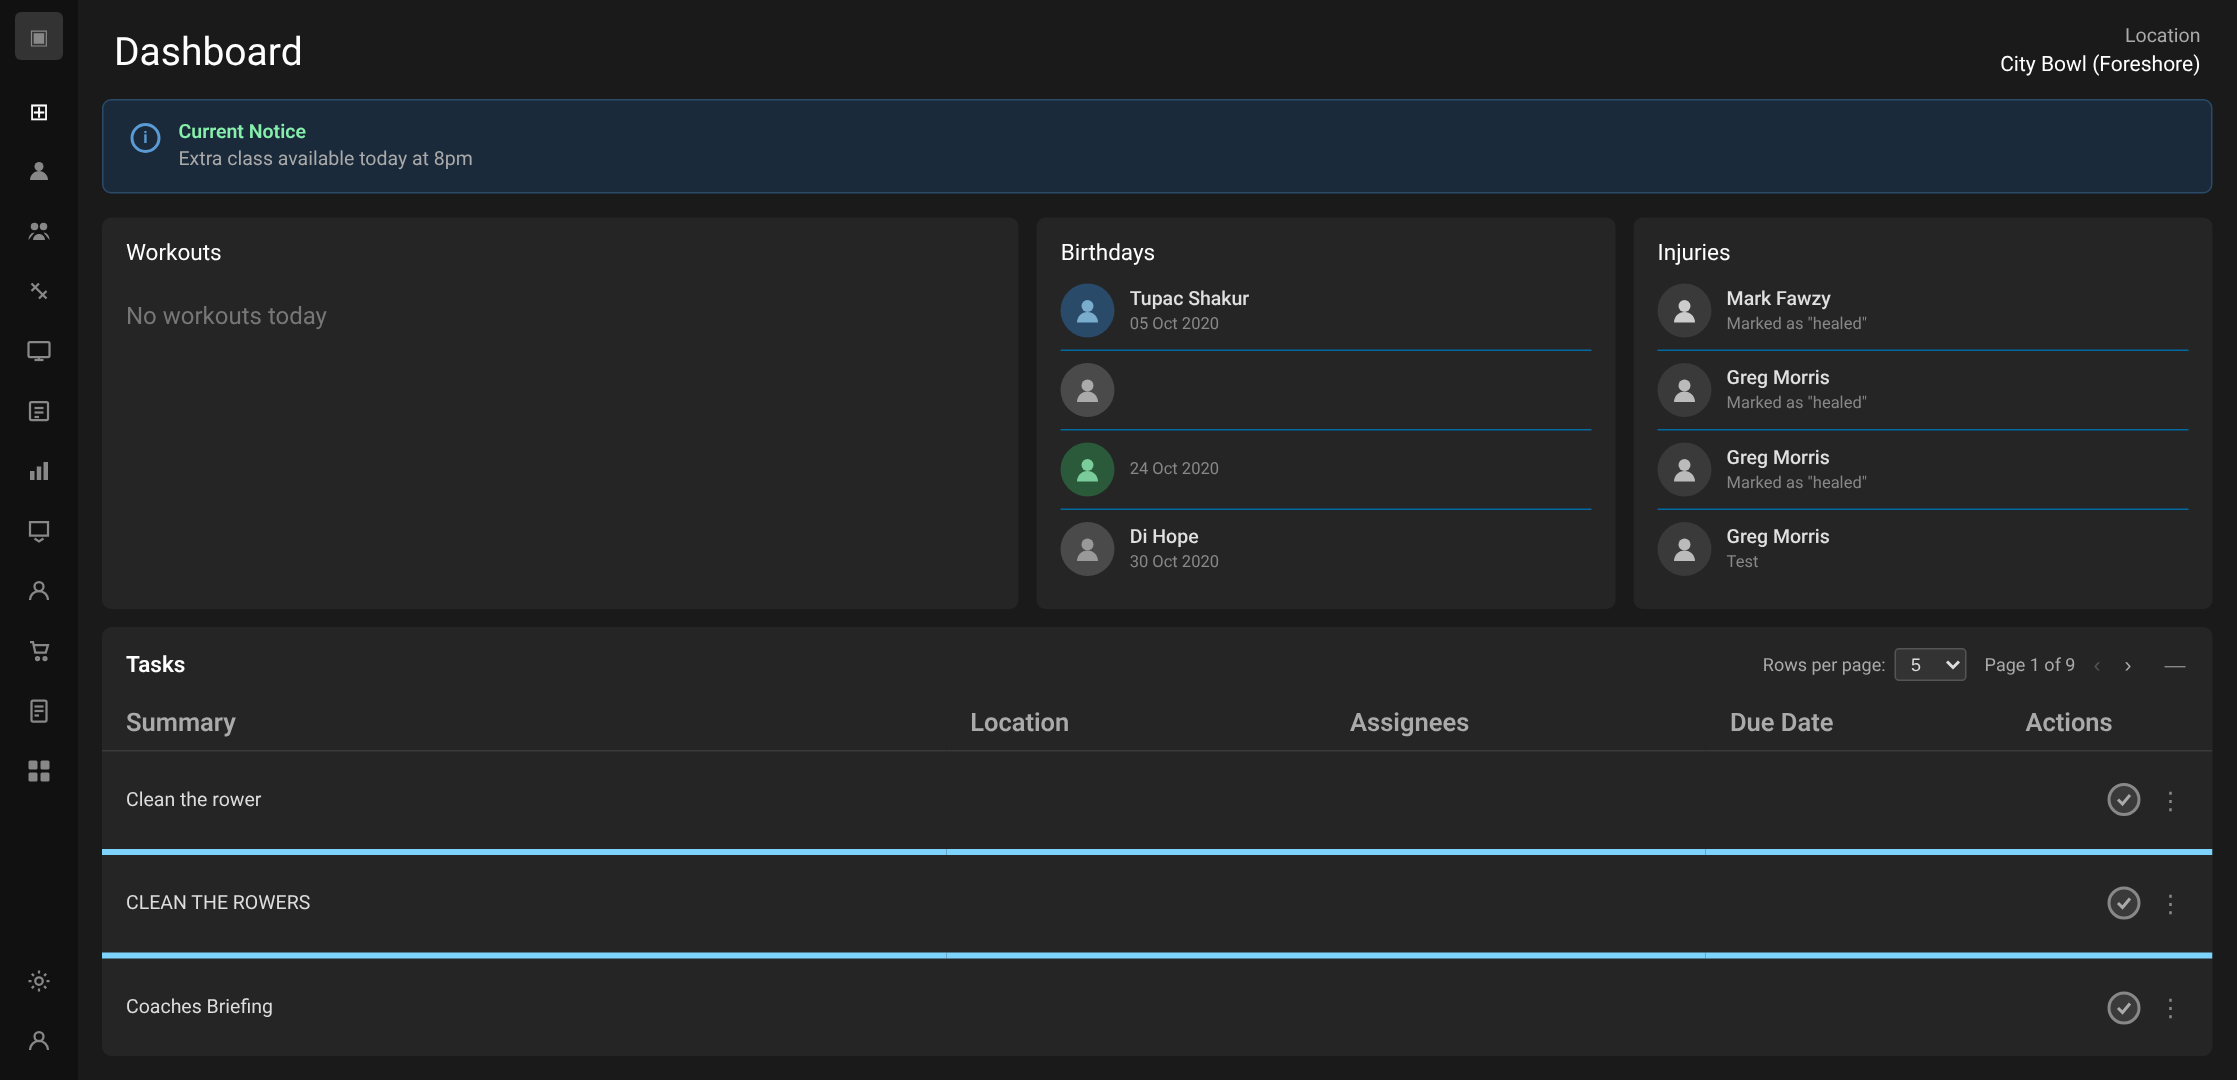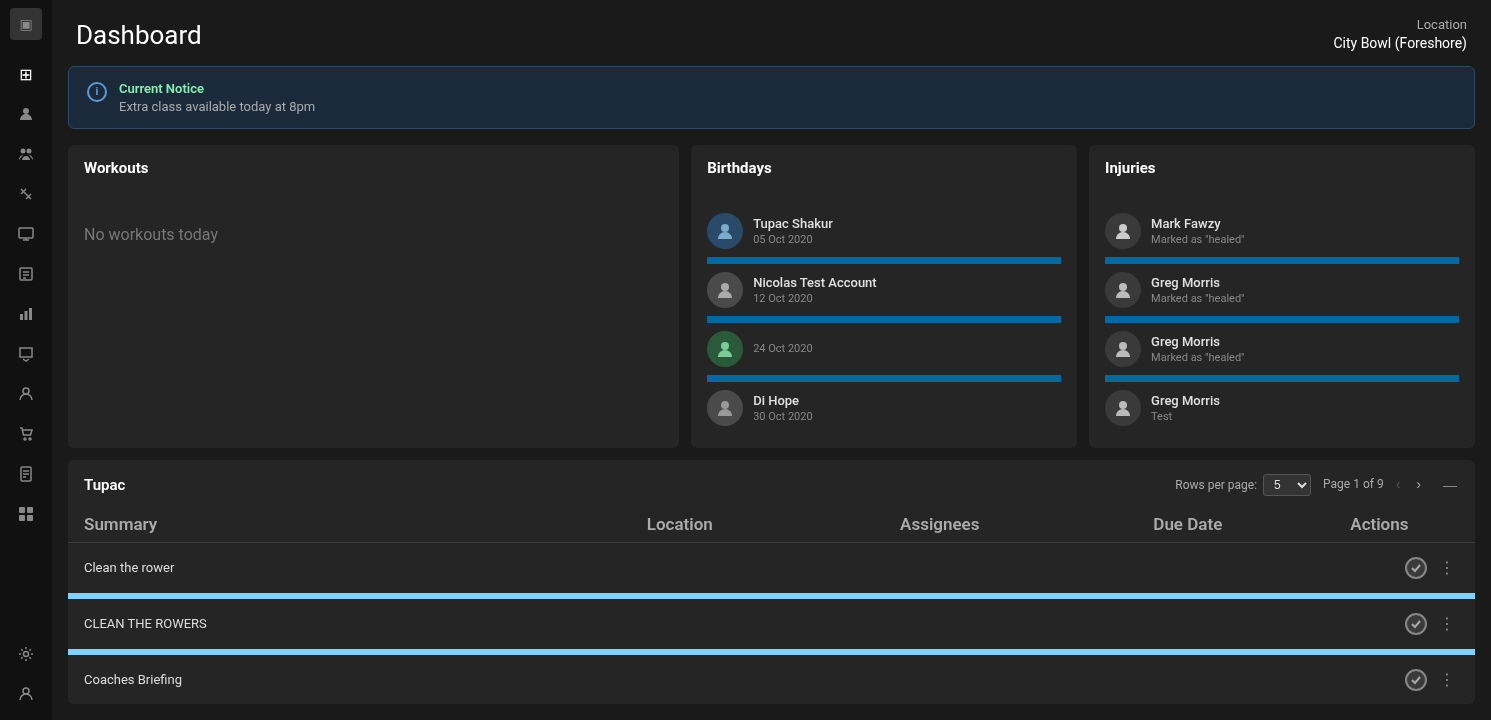--- a/index.html
+++ b/index.html
@@ -130,38 +130,38 @@
       border-radius: 6px;
       padding: 14px 16px;
       overflow: hidden;
     }
     .card-workouts { flex: 1.8; }
     .card-birthdays { flex: 1.1; }
     .card-injuries { flex: 1.1; }
 
     .card-title {
       font-size: 15px;
-      font-weight: 700;
+      font-weight: 400;
       color: #ffffff;
-      margin-bottom: 28px;
+      margin-bottom: 4px;
     }
 
     .no-workouts {
       color: #777;
       font-size: 16px;
       padding: 20px 0;
     }
 
     
     .person-item {
       display: flex;
       align-items: center;
       gap: 10px;
       padding: 8px 0;
-      border-bottom: 7px solid #0369a1;
+      border-bottom: 1px solid #0369a1;
     }
     .person-item:last-child { border-bottom: none; }
 
     .avatar {
       width: 36px;
       height: 36px;
       border-radius: 50%;
       background: #555;
       flex-shrink: 0;
       display: flex;
@@ -203,21 +203,21 @@
       flex-shrink: 0;
     }
     .tasks-title {
       font-size: 15px;
       font-weight: 600;
       color: #ffffff;
     }
 
     .tasks-controls {
       display: flex;
-      align-items: flex-start;
+      align-items: center;
       gap: 12px;
       font-size: 12px;
       color: #aaa;
     }
     .rows-per-page {
       display: flex;
       align-items: center;
       gap: 6px;
     }
     .select-box {
@@ -256,21 +256,21 @@
       font-weight: 600;
       color: #aaa;
       padding: 8px 16px;
       border-bottom: 1px solid #3a3a3a;
       background: #252525;
     }
     .tasks-table td {
       padding: 14px 16px;
       font-size: 13px;
       color: #ddd;
-      border-bottom: 6px solid #7dd3fc;
+      border-bottom: 4px solid #7dd3fc;
       vertical-align: middle;
     }
     .tasks-table tr:last-child td { border-bottom: none; }
 
     .col-summary { width: 40%; }
     .col-location { width: 18%; }
     .col-assignees { width: 18%; }
     .col-duedate { width: 14%; }
     .col-actions { width: 10%; text-align: right; }
 
@@ -463,24 +463,20 @@
         </div>
       </div>
 
       <div class="person-item">
         <div class="avatar avatar-gray">
           <svg width="20" height="20" viewBox="0 0 20 20" fill="#aaa">
               <circle cx="10" cy="7" r="4"></circle>
               <path d="M3 18c0-3.9 3.1-7 7-7s7 3.1 7 7"></path>
             </svg>
         </div>
-        <div class="person-info">
-          <div class="person-name">Nicolas Test Account</div>
-          <div class="person-sub">12 Oct 2020</div>
-        </div>
       </div>
 
       <div class="person-item">
         <div class="avatar avatar-green">
           <svg width="20" height="20" viewBox="0 0 20 20" fill="#7acc9a">
               <circle cx="10" cy="7" r="4"></circle>
               <path d="M3 18c0-3.9 3.1-7 7-7s7 3.1 7 7"></path>
             </svg>
         </div>
         <div class="person-info">
@@ -554,21 +550,21 @@
         <div class="person-info">
           <div class="person-name">Greg Morris</div>
           <div class="person-sub">Test</div>
         </div>
       </div>
     </div>
   </div>
 
   <div class="tasks-section">
     <div class="tasks-header">
-      <div class="tasks-title">Tupac</div>
+      <div class="tasks-title">Tasks</div>
       <div style="display:flex;align-items:center;gap:16px;">
         <div class="tasks-controls">
           <div class="rows-per-page">
             <span>Rows per page:</span>
             <select class="select-box">
               <option value="5">5</option>
               <option value="10">10</option>
               <option value="25">25</option>
             </select>
           </div>

